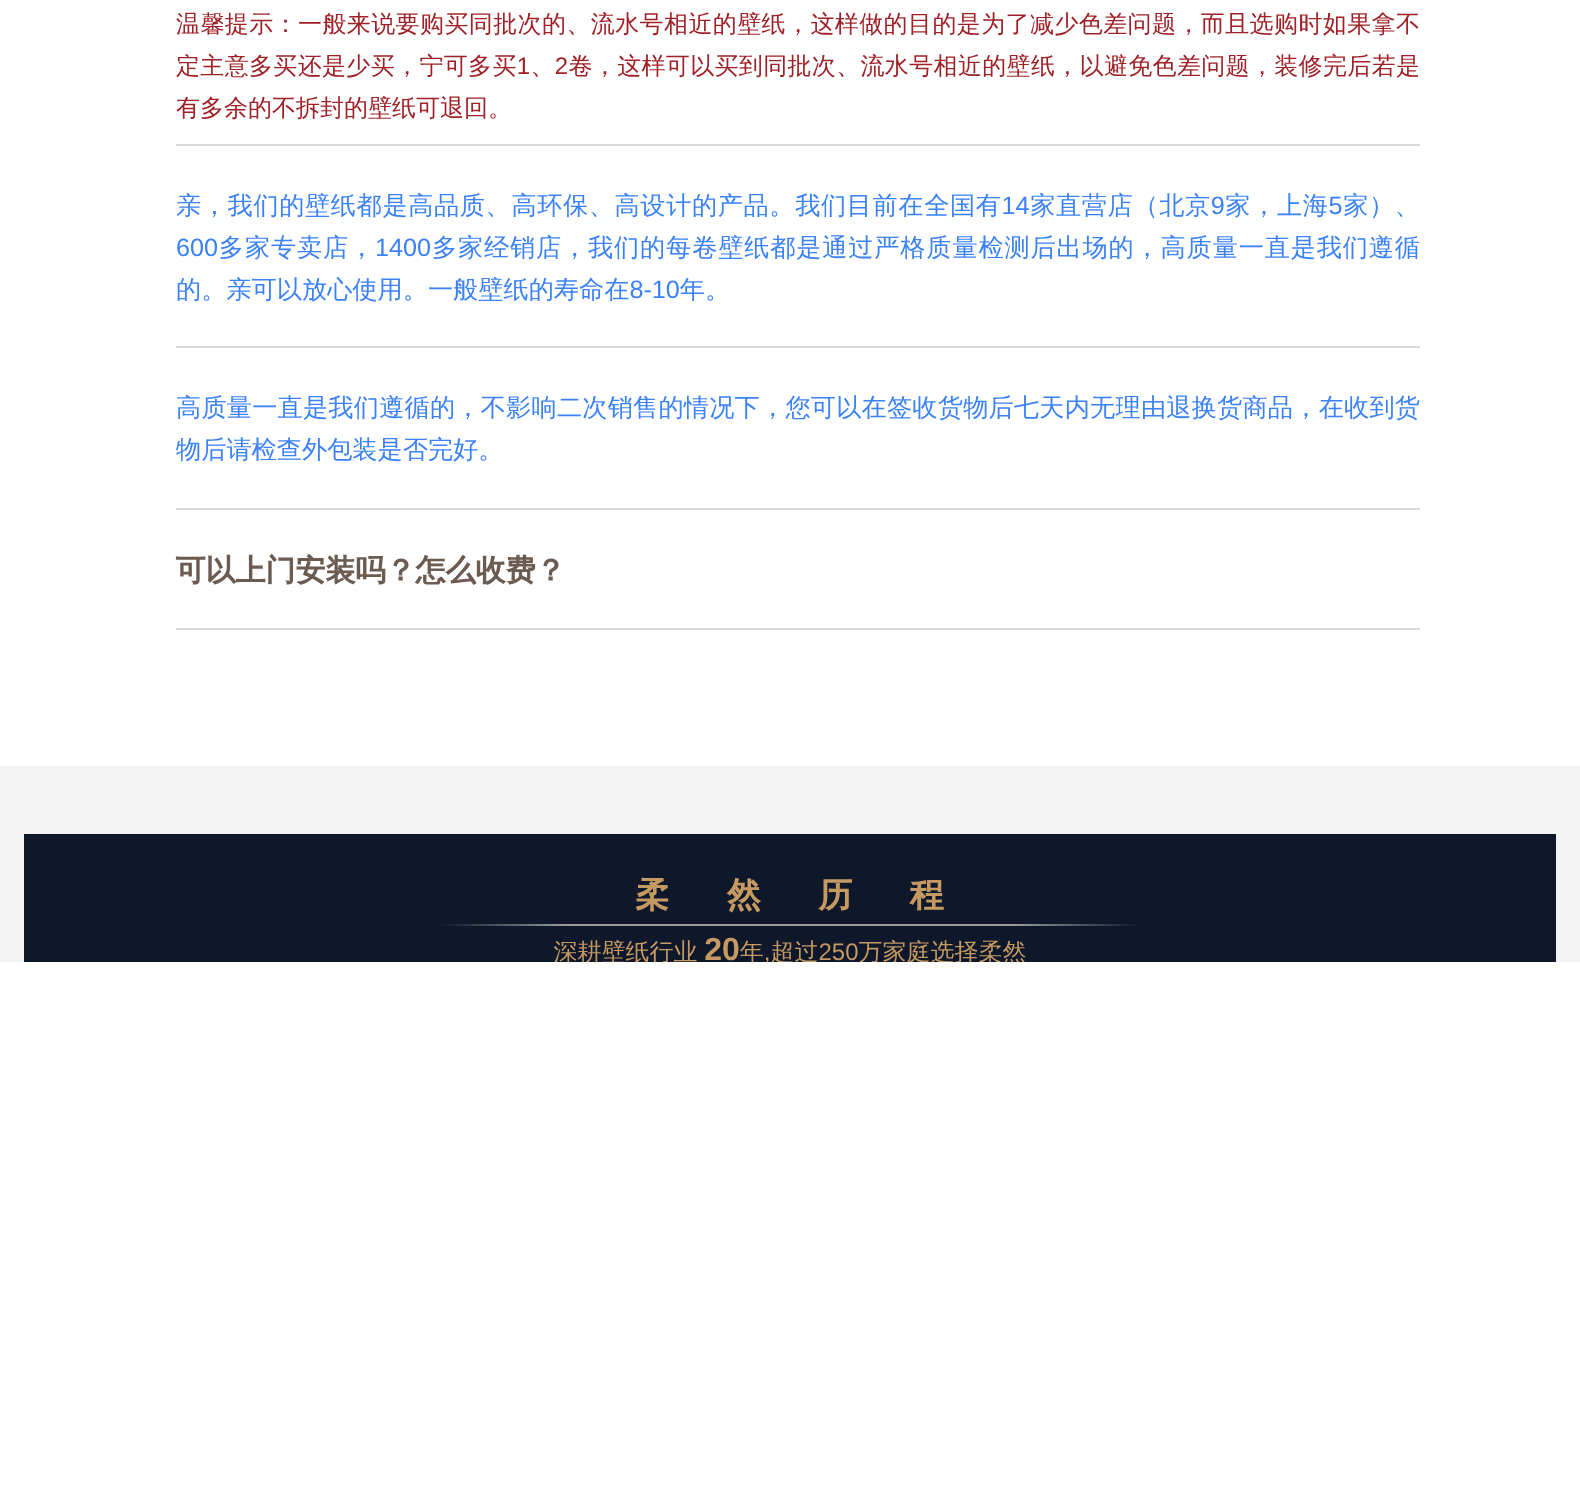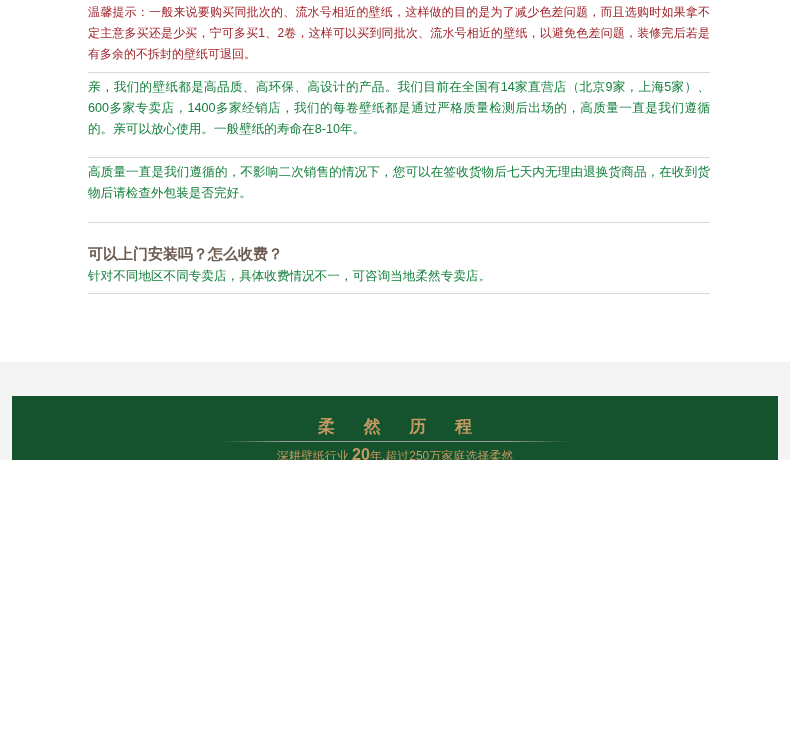--- a/index.html
+++ b/index.html
@@ -27,39 +27,39 @@
   .d3{margin-top:18px;}
   .d4{margin-top:6px;}
   .q{
     margin-top:22px;
     color:#6b5b50;
     font-weight:bold;
     font-size:15px;
     line-height:17px;
   }
   .a{
-    margin-top:4px;
-    color:#15803d;
+    margin-top:20px;
+    color:#3b82f6;
     font-size:12.6px;
     line-height:21px;
     text-align:justify;
   }
   .a p{margin:0;}
   .a p + p{margin-top:2px;}
   .footer-band{
     margin-top:0;
     width:790px;height:98px;
     background:#f4f4f4;
     position:relative;
   }
   .history-card{
     position:absolute;
     left:12px;top:34px;
     width:766px;height:64px;
-    background:#14532d;
+    background:#0f172a;
     overflow:hidden;
     text-align:center;
   }
   .history-title{
     margin-top:21px;
     color:#c49a62;
     font-size:17px;
     font-weight:bold;
     letter-spacing:12px;
     text-indent:12px;
@@ -103,21 +103,20 @@
     <div class="a">
       <p>高质量一直是我们遵循的，不影响二次销售的情况下，您可以在签收货物后七天内无理由退换货商品，在收到货物后请检查外包装是否完好。</p>
     </div>
   </div>
 
   <hr class="divider d3">
 
   <div>
     <div class="q">可以上门安装吗？怎么收费？</div>
     <div class="a">
-      <p>针对不同地区不同专卖店，具体收费情况不一，可咨询当地柔然专卖店。</p>
     </div>
   </div>
 
   <hr class="divider d4">
 
 
 </div>
 
 <div style="height:68px;"></div>
 

